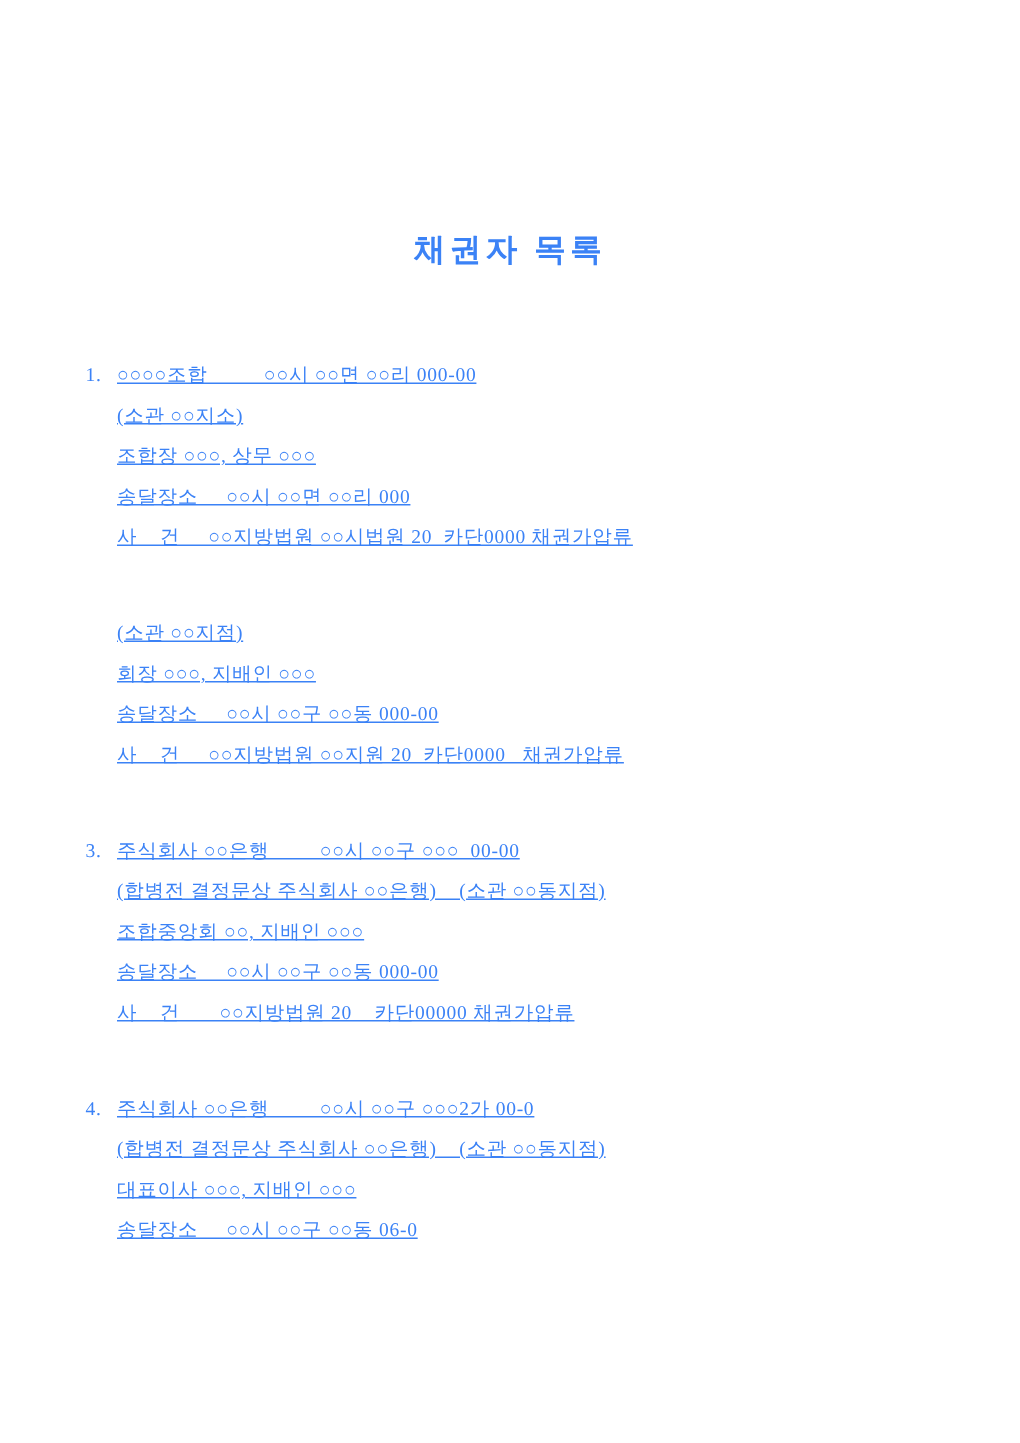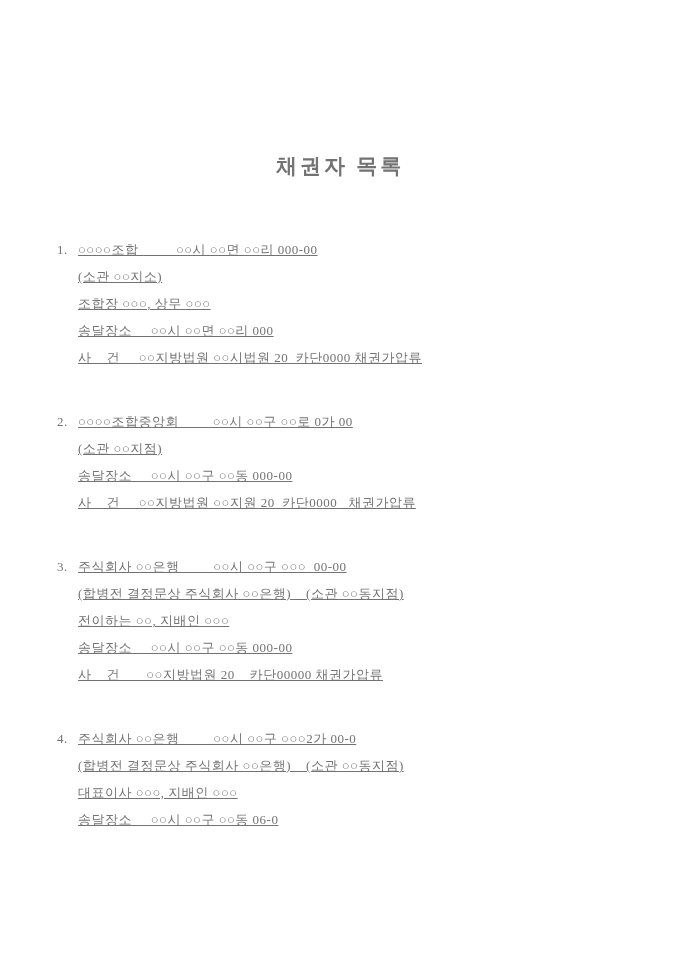--- a/index.html
+++ b/index.html
@@ -2,21 +2,21 @@
 <html><head>
 <meta charset="utf-8">
 <style>
   * { margin: 0; padding: 0; box-sizing: border-box; }
   html, body { background: #ffffff; }
   .page {
     position: relative;
     width: 680px;
     height: 962px;
     background: #ffffff;
-    color: #737373;
+    color: #3b82f6;
     font-family: "Liberation Serif", "DejaVu Serif", serif;
     overflow: hidden;
   }
   .title {
     padding-top: 152px;
     text-align: center;
     font-size: 21px;
     font-weight: bold;
     letter-spacing: 3px;
     white-space: pre;
@@ -54,30 +54,30 @@
 
     <div class="section">
       <div class="line first"><span class="num">1.</span><span>○○○○조합          ○○시 ○○면 ○○리 000-00</span></div>
       <div class="line cont">(소관 ○○지소)</div>
       <div class="line cont">조합장 ○○○, 상무 ○○○</div>
       <div class="line cont">송달장소     ○○시 ○○면 ○○리 000</div>
       <div class="line cont">사    건     ○○지방법원 ○○시법원 20  카단0000 채권가압류</div>
     </div>
 
     <div class="section">
-      <div class="line first"><span class="num">2.</span><span>○○○○조합중앙회         ○○시 ○○구 ○○로 0가 00</span></div>
       <div class="line cont">(소관 ○○지점)</div>
+      <div class="line cont">회장 ○○○, 지배인 ○○○</div>
       <div class="line cont">송달장소     ○○시 ○○구 ○○동 000-00</div>
       <div class="line cont">사    건     ○○지방법원 ○○지원 20  카단0000   채권가압류</div>
     </div>
 
     <div class="section">
       <div class="line first"><span class="num">3.</span><span>주식회사 ○○은행         ○○시 ○○구 ○○○  00-00</span></div>
       <div class="line cont">(합병전 결정문상 주식회사 ○○은행)    (소관 ○○동지점)</div>
-      <div class="line cont">전이하는 ○○, 지배인 ○○○</div>
+      <div class="line cont">조합중앙회 ○○, 지배인 ○○○</div>
       <div class="line cont">송달장소     ○○시 ○○구 ○○동 000-00</div>
       <div class="line cont">사    건       ○○지방법원 20    카단00000 채권가압류</div>
     </div>
 
     <div class="section">
       <div class="line first"><span class="num">4.</span><span>주식회사 ○○은행         ○○시 ○○구 ○○○2가 00-0</span></div>
       <div class="line cont">(합병전 결정문상 주식회사 ○○은행)    (소관 ○○동지점)</div>
       <div class="line cont">대표이사 ○○○, 지배인 ○○○</div>
       <div class="line cont">송달장소     ○○시 ○○구 ○○동 06-0</div>
     </div>

